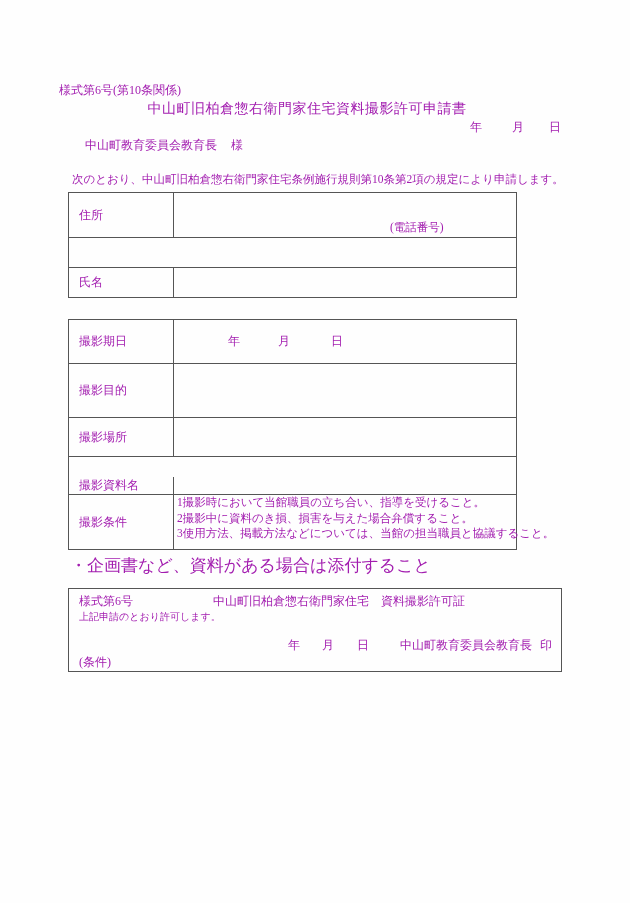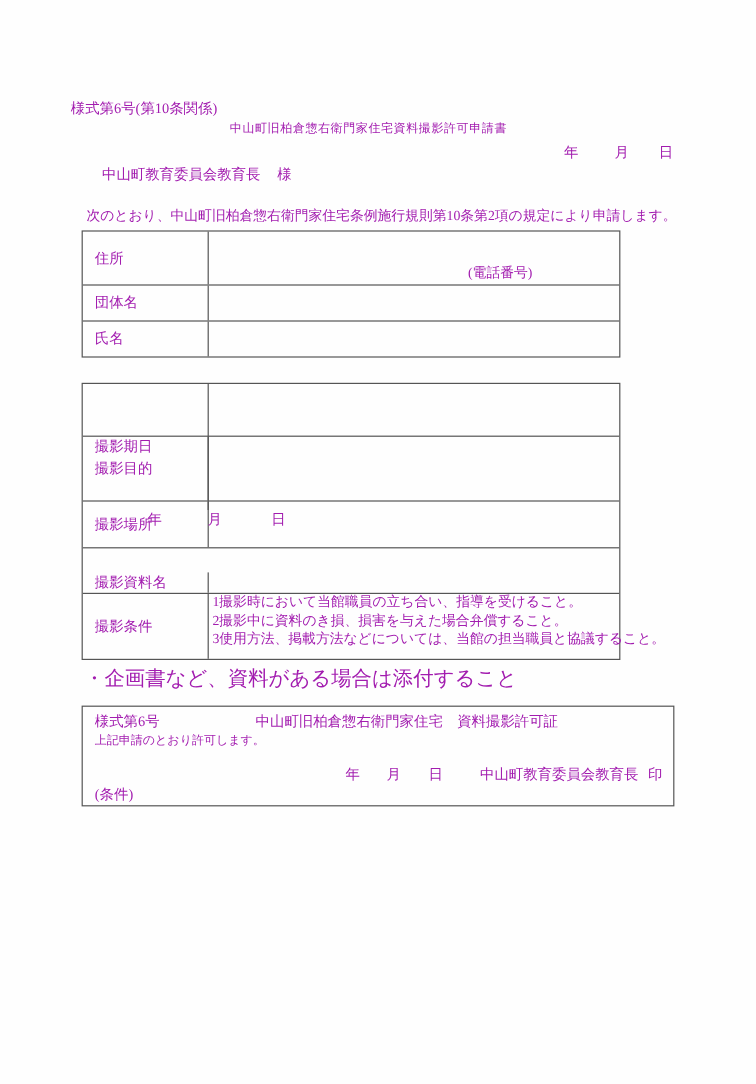--- a/index.html
+++ b/index.html
@@ -13,21 +13,21 @@
     height: 903px;
     background: #fefefe;
     font-family: "Liberation Serif", "DejaVu Serif", serif;
     color: #a21caf;
     font-size: 12px;
     overflow: hidden;
   }
   .abs { position: absolute; white-space: nowrap; }
 
   .form-number   { left: 59px;  top: 82px; }
-  .doc-title     { left: 0; right: 16px; top: 100px; text-align: center; font-size: 10px; letter-spacing: 0.5px; }
+  .doc-title     { left: 0; right: 16px; top: 100px; text-align: center; font-size: 14px; letter-spacing: 0.5px; }
   .header-date   { left: 470px; top: 119px; }
   .header-date .m { margin-left: 30px; }
   .header-date .d { margin-left: 25px; }
   .addressee     { left: 85px;  top: 137px; }
   .addressee .honorific { margin-left: 14px; }
   .intro         { left: 72px;  top: 172px; font-size: 11.5px; }
 
   
   .box-border { border: 1px solid #555; box-sizing: border-box; background: transparent; }
   .tbl { position: absolute; left: 68px; width: 449px; }
@@ -42,21 +42,21 @@
   }
   .cell-value { flex: 1; position: relative; box-sizing: border-box; }
 
   .tbl-applicant { top: 192px; }
   .row-address   { height: 45px; }
   .row-org       { height: 30px; }
   .row-name      { height: 29px; }
   .phone-label   { position: absolute; left: 216px; bottom: 2px; font-size: 11.5px; white-space: nowrap; }
 
   .tbl-photo   { top: 319px; }
-  .row-date    { height: 44px; flex-direction: column; }
+  .row-date    { height: 44px; }
   .row-purpose { height: 54px; }
   .row-place   { height: 39px; text-align: center; }
   .row-material{ height: 38px; align-items: flex-end; }
   .row-conditions { height: 54px; }
   .cell-date-inner { display: flex; align-items: center; padding-left: 54px; }
   .cell-date-inner .m { margin-left: 38px; }
   .cell-date-inner .d { margin-left: 41px; }
   .conditions-list {
     display: flex; flex-direction: column; justify-content: flex-start;
     height: 100%;
@@ -99,21 +99,20 @@
 
   <div class="tbl tbl-applicant box-border">
     <div class="tbl-row row-address">
       <div class="cell-label">住所</div>
       <div class="cell-value">
         <span></span>
         <span class="phone-label">(電話番号)</span>
       </div>
     </div>
     <div class="tbl-row row-org">
-      <div class="cell-label">団体名</div>
       <div class="cell-value"></div>
     </div>
     <div class="tbl-row row-name">
       <div class="cell-label">氏名</div>
       <div class="cell-value"></div>
     </div>
   </div>
 
   <div class="tbl tbl-photo box-border">
     <div class="tbl-row row-date">

